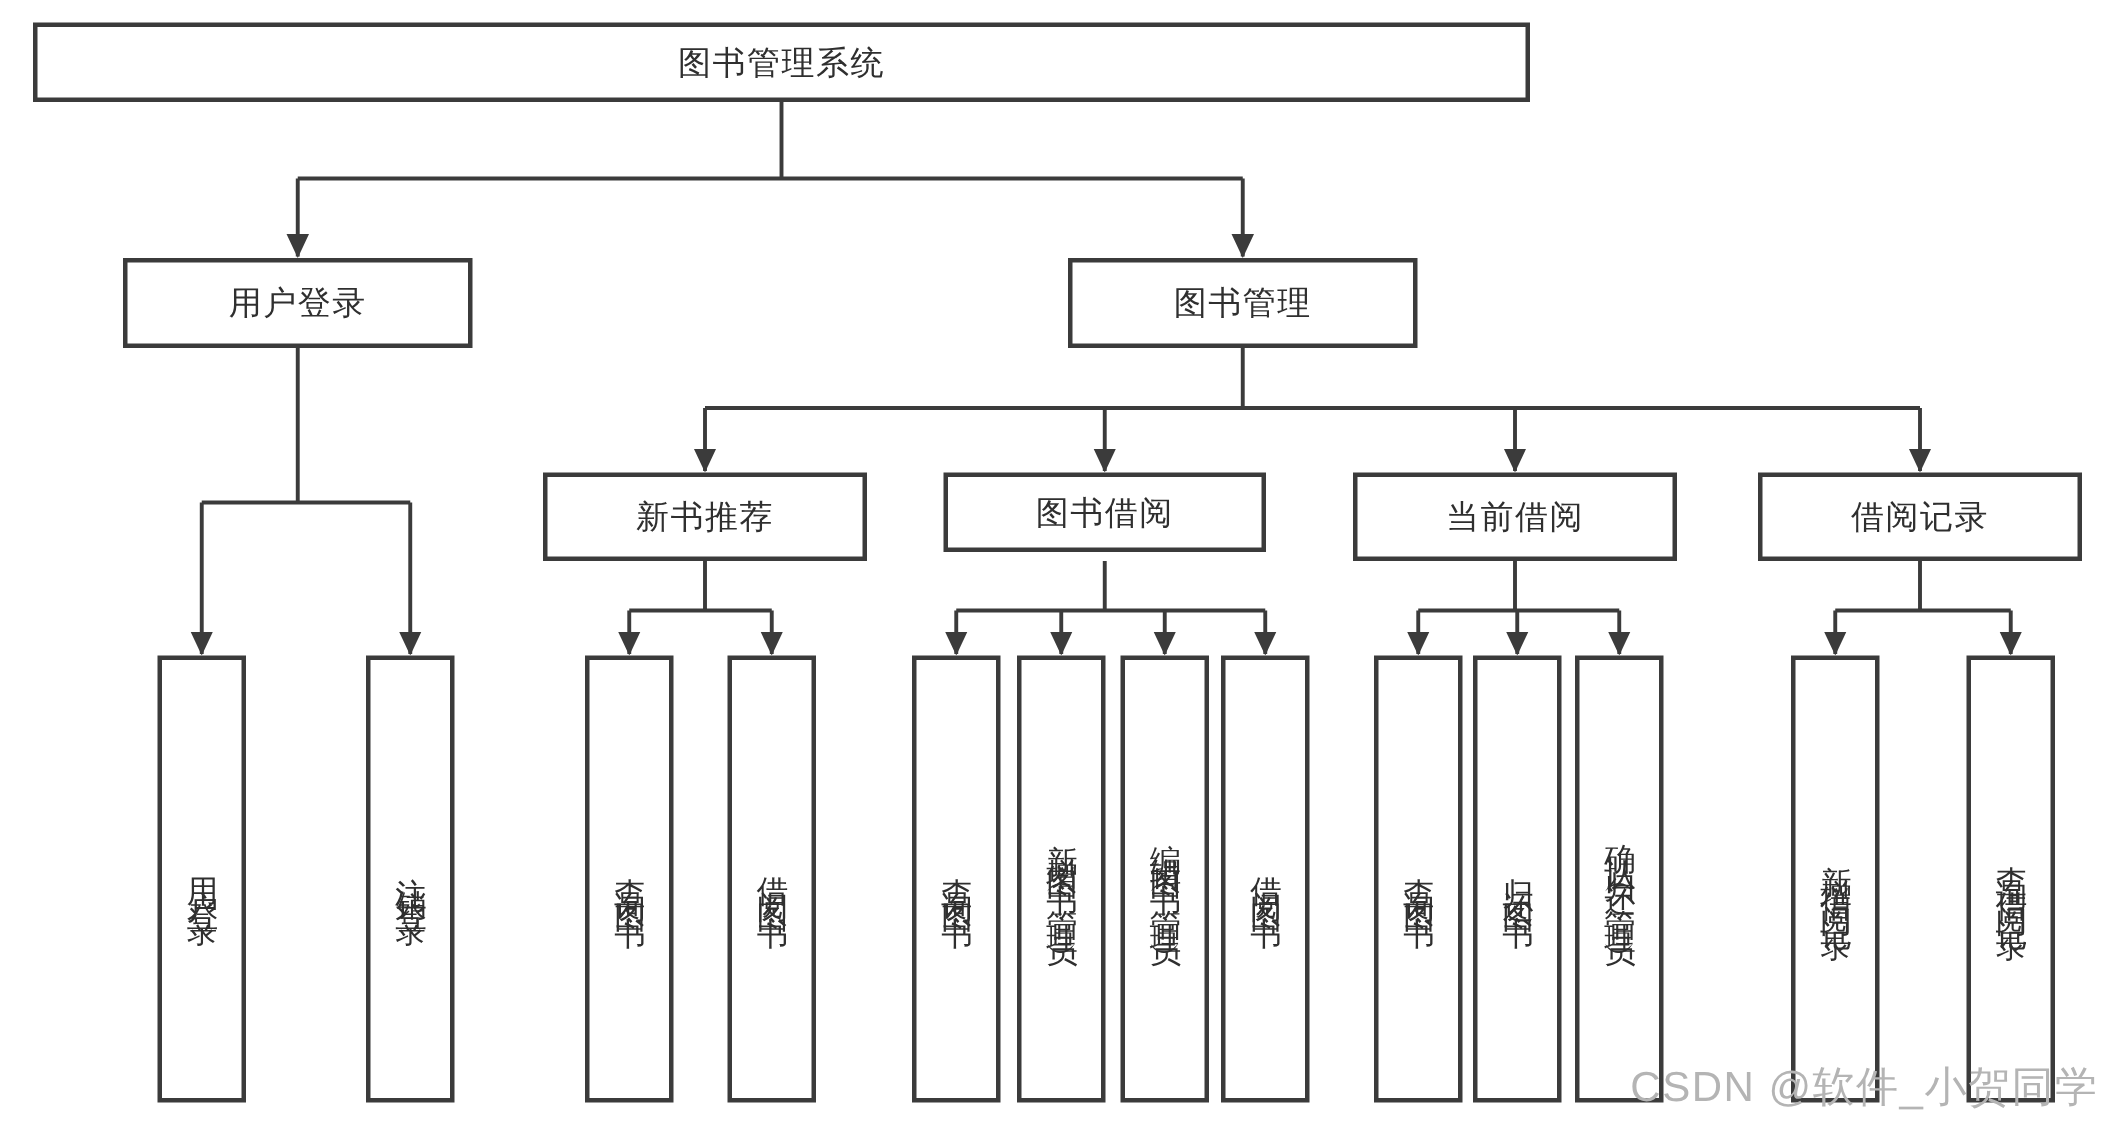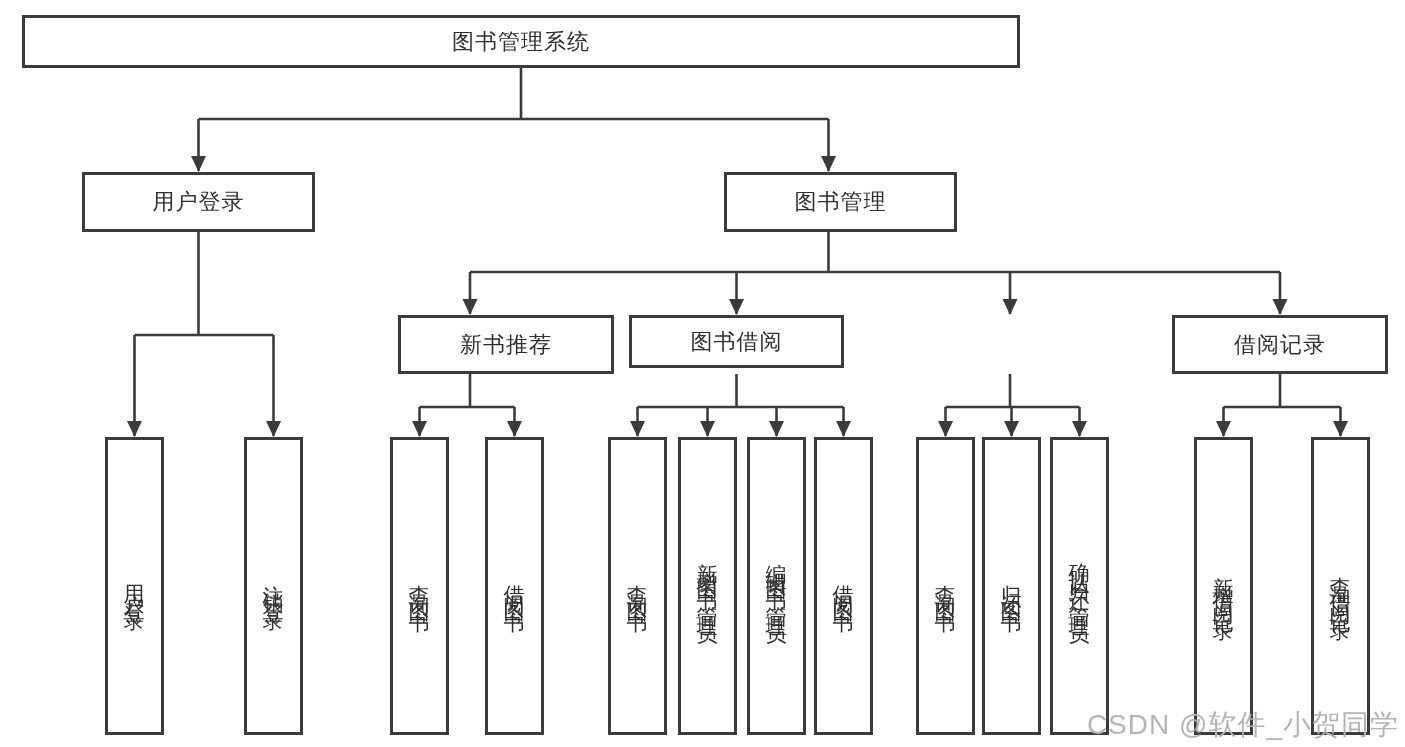--- a/index.html
+++ b/index.html
@@ -40,22 +40,22 @@
     writing-mode: vertical-rl;
     text-orientation: mixed;
     font-size: 21px;
     letter-spacing: 0.42em;
     line-height: 1;
     color: #2f2f2f;
     white-space: nowrap;
   }
   #root      { left: 22px;  top: 15px;  width: 998px; height: 53px; }
   #n-login   { left: 82px;  top: 172px; width: 233px; height: 60px; }
-  #n-mgmt    { left: 712px; top: 172px; width: 233px; height: 60px; margin-left: 12px; }
-  #n-newbooks{ left: 362px; top: 315px; width: 216px; height: 59px; margin-left: 36px; }
+  #n-mgmt    { left: 712px; top: 172px; width: 233px; height: 60px; }
+  #n-newbooks{ left: 362px; top: 315px; width: 216px; height: 59px; }
   #n-borrow  { left: 629px; top: 315px; width: 215px; height: 53px; }
   #n-current { left: 902px; top: 315px; width: 216px; height: 59px; }
   #n-records { left: 1172px;top: 315px; width: 216px; height: 59px; }
   #lf-a1 { left: 105px; }  #lf-a2 { left: 244px; }
   #lf-b1 { left: 390px; }  #lf-b2 { left: 485px; }
   #lf-c1 { left: 608px; }  #lf-c2 { left: 678px; }
   #lf-c3 { left: 747px; }  #lf-c4 { left: 814px; }
   #lf-d1 { left: 916px; }  #lf-d2 { left: 982px; }  #lf-d3 { left: 1050px; }
   #lf-e1 { left: 1194px; } #lf-e2 { left: 1311px; }
   .watermark {
@@ -115,20 +115,21 @@
     </g>
   </svg>
 
   <div class="box" id="root">图书管理系统</div>
 
   <div class="box" id="n-login">用户登录</div>
   <div class="box" id="n-mgmt">图书管理</div>
 
   <div class="box" id="n-newbooks">新书推荐</div>
   <div class="box" id="n-borrow">图书借阅</div>
+  <div class="box" id="n-current">当前借阅</div>
   <div class="box" id="n-records">借阅记录</div>
 
   <div class="leaf" id="lf-a1">
     <span>用户登录</span>
   </div>
   <div class="leaf" id="lf-a2">
     <span>注销登录</span>
   </div>
 
   <div class="leaf" id="lf-b1">

